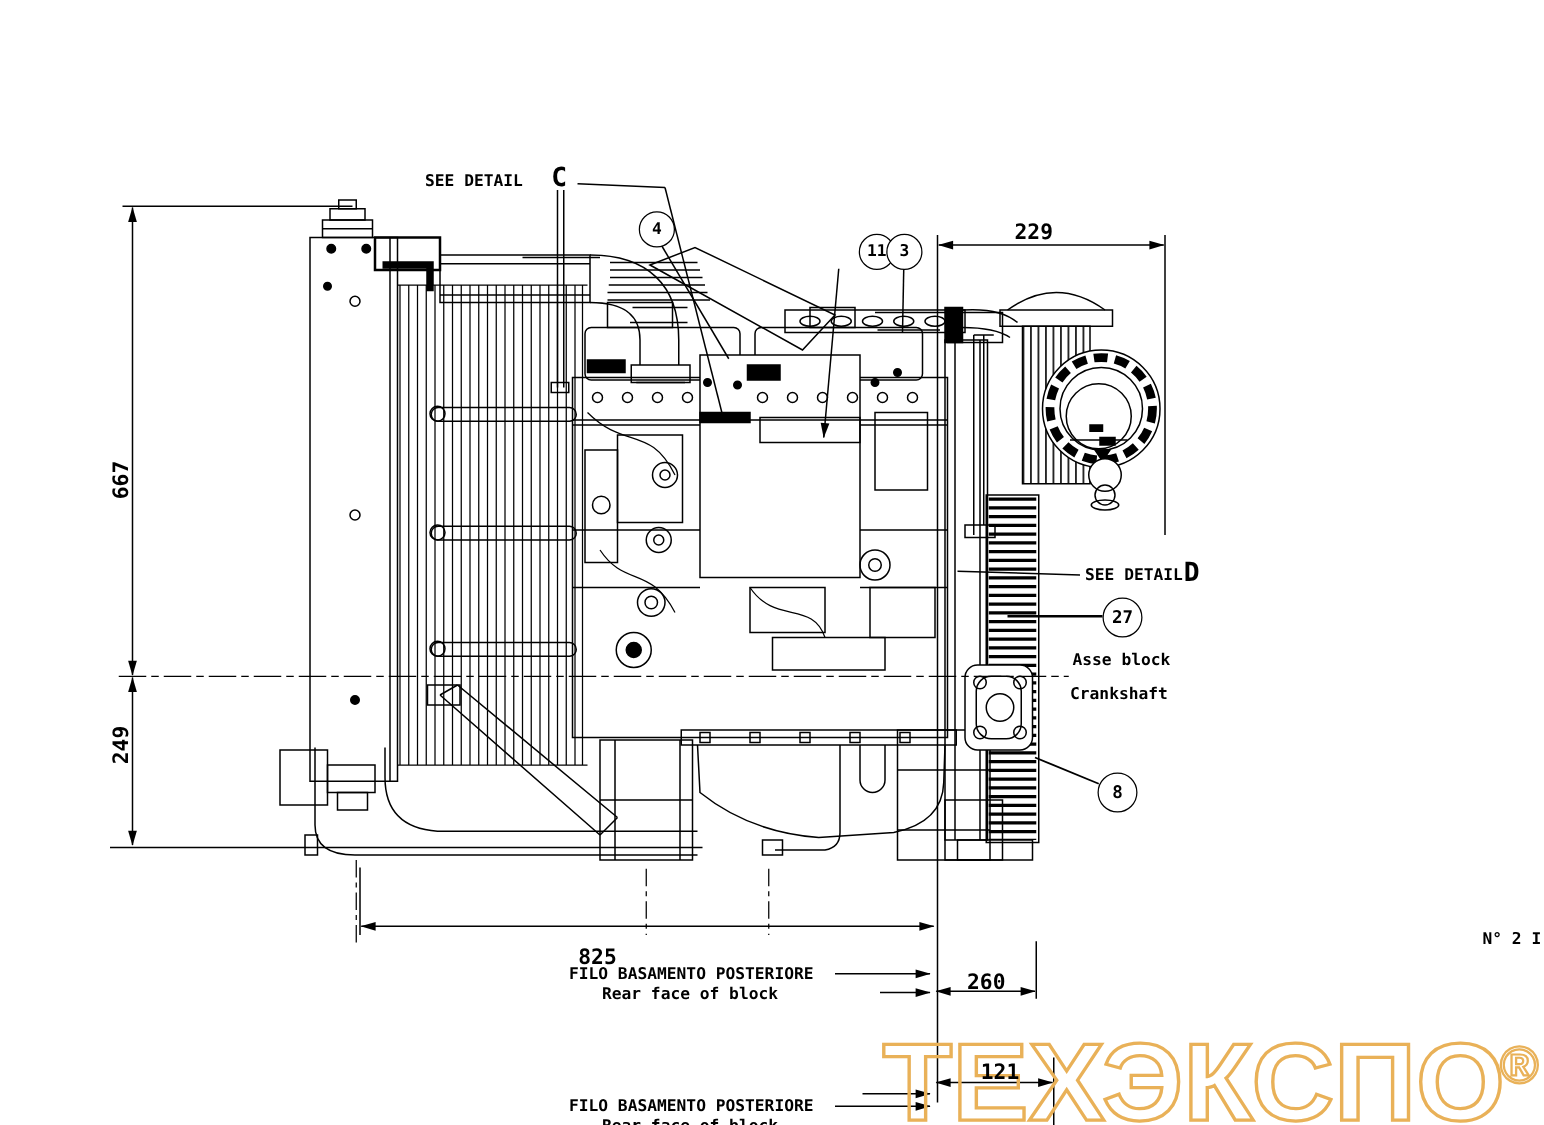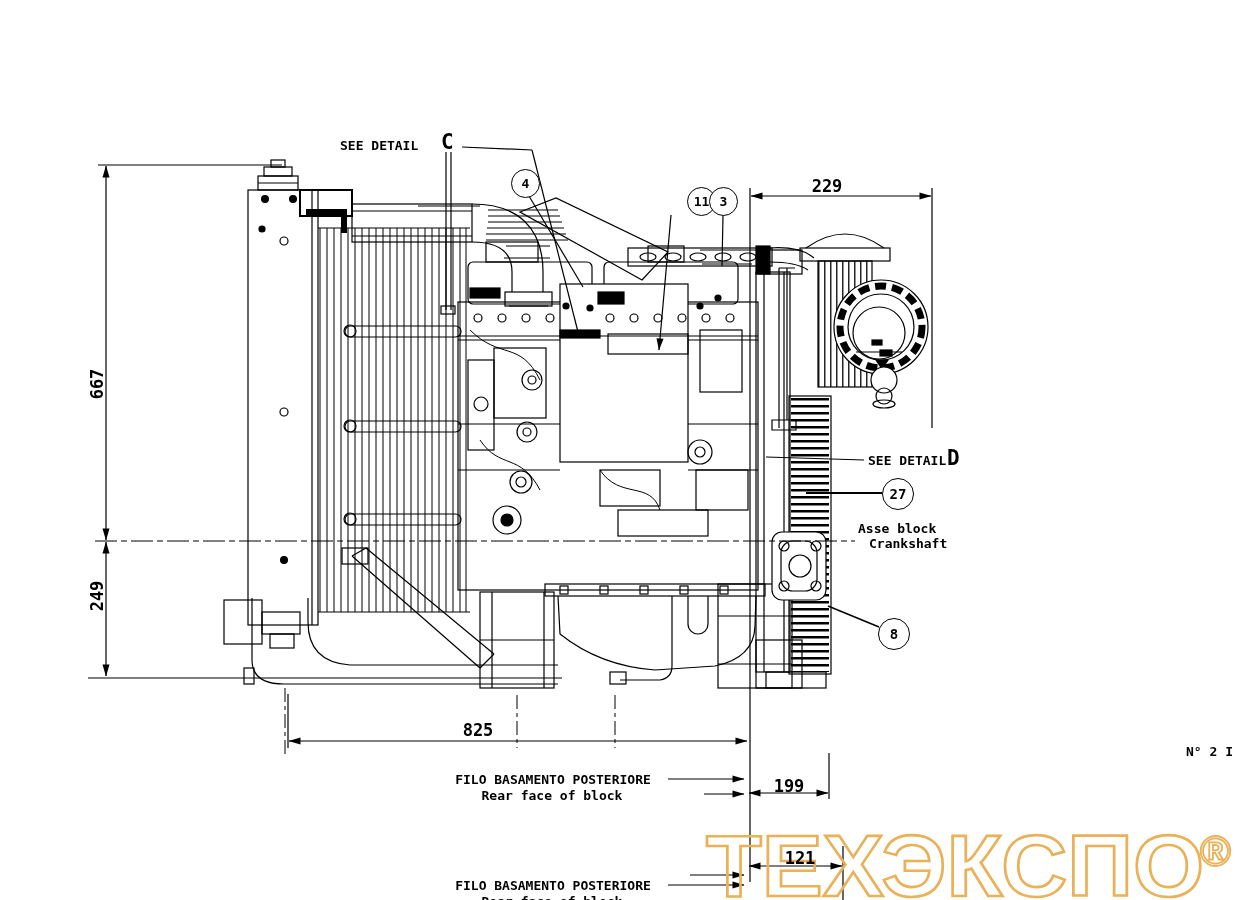--- a/index.html
+++ b/index.html
@@ -292,28 +292,28 @@
   <div class="balloon b-lg" style="left:882px;top:478px;">
       <span>27</span>
     </div>
   <div class="balloon b-lg" style="left:878px;top:618px;">
       <span>8</span>
     </div>
 
   <div class="lbl dim" style="left:804px;top:176px;width:46px;">229</div>
   <div class="lbl dim vdim" style="left:76px;top:374px;width:42px;">667</div>
   <div class="lbl dim vdim" style="left:76px;top:586px;width:42px;">249</div>
-  <div class="lbl dim" style="left:455px;top:720px;width:46px;">825</div>
-  <div class="lbl dim" style="left:766px;top:776px;width:46px;">199</div>
+  <div class="lbl dim" style="left:455px;top:756px;width:46px;">825</div>
+  <div class="lbl dim" style="left:766px;top:776px;width:46px;">260</div>
   <div class="lbl dim" style="left:780px;top:848px;width:40px;">121</div>
 
   <div class="lbl right" style="left:440px;top:772px;width:226px;">FILO BASAMENTO POSTERIORE</div>
   <div class="lbl right" style="left:440px;top:788px;width:224px;">Rear face of block</div>
 
   <div class="lbl right" style="left:440px;top:878px;width:226px;">FILO BASAMENTO POSTERIORE</div>
   <div class="lbl right" style="left:440px;top:894px;width:224px;">Rear face of block</div>
 
   <div class="lbl" style="left:858px;top:521px;">Asse block</div>
-  <div class="lbl" style="left:856px;top:536px;margin-left:13px;">Crankshaft</div>
+  <div class="lbl" style="left:856px;top:548px;">Crankshaft</div>
 
   <div class="lbl" style="left:1186px;top:744px;text-align:right;">N° 2 I</div>
 
 </div>
 
 </body></html>

